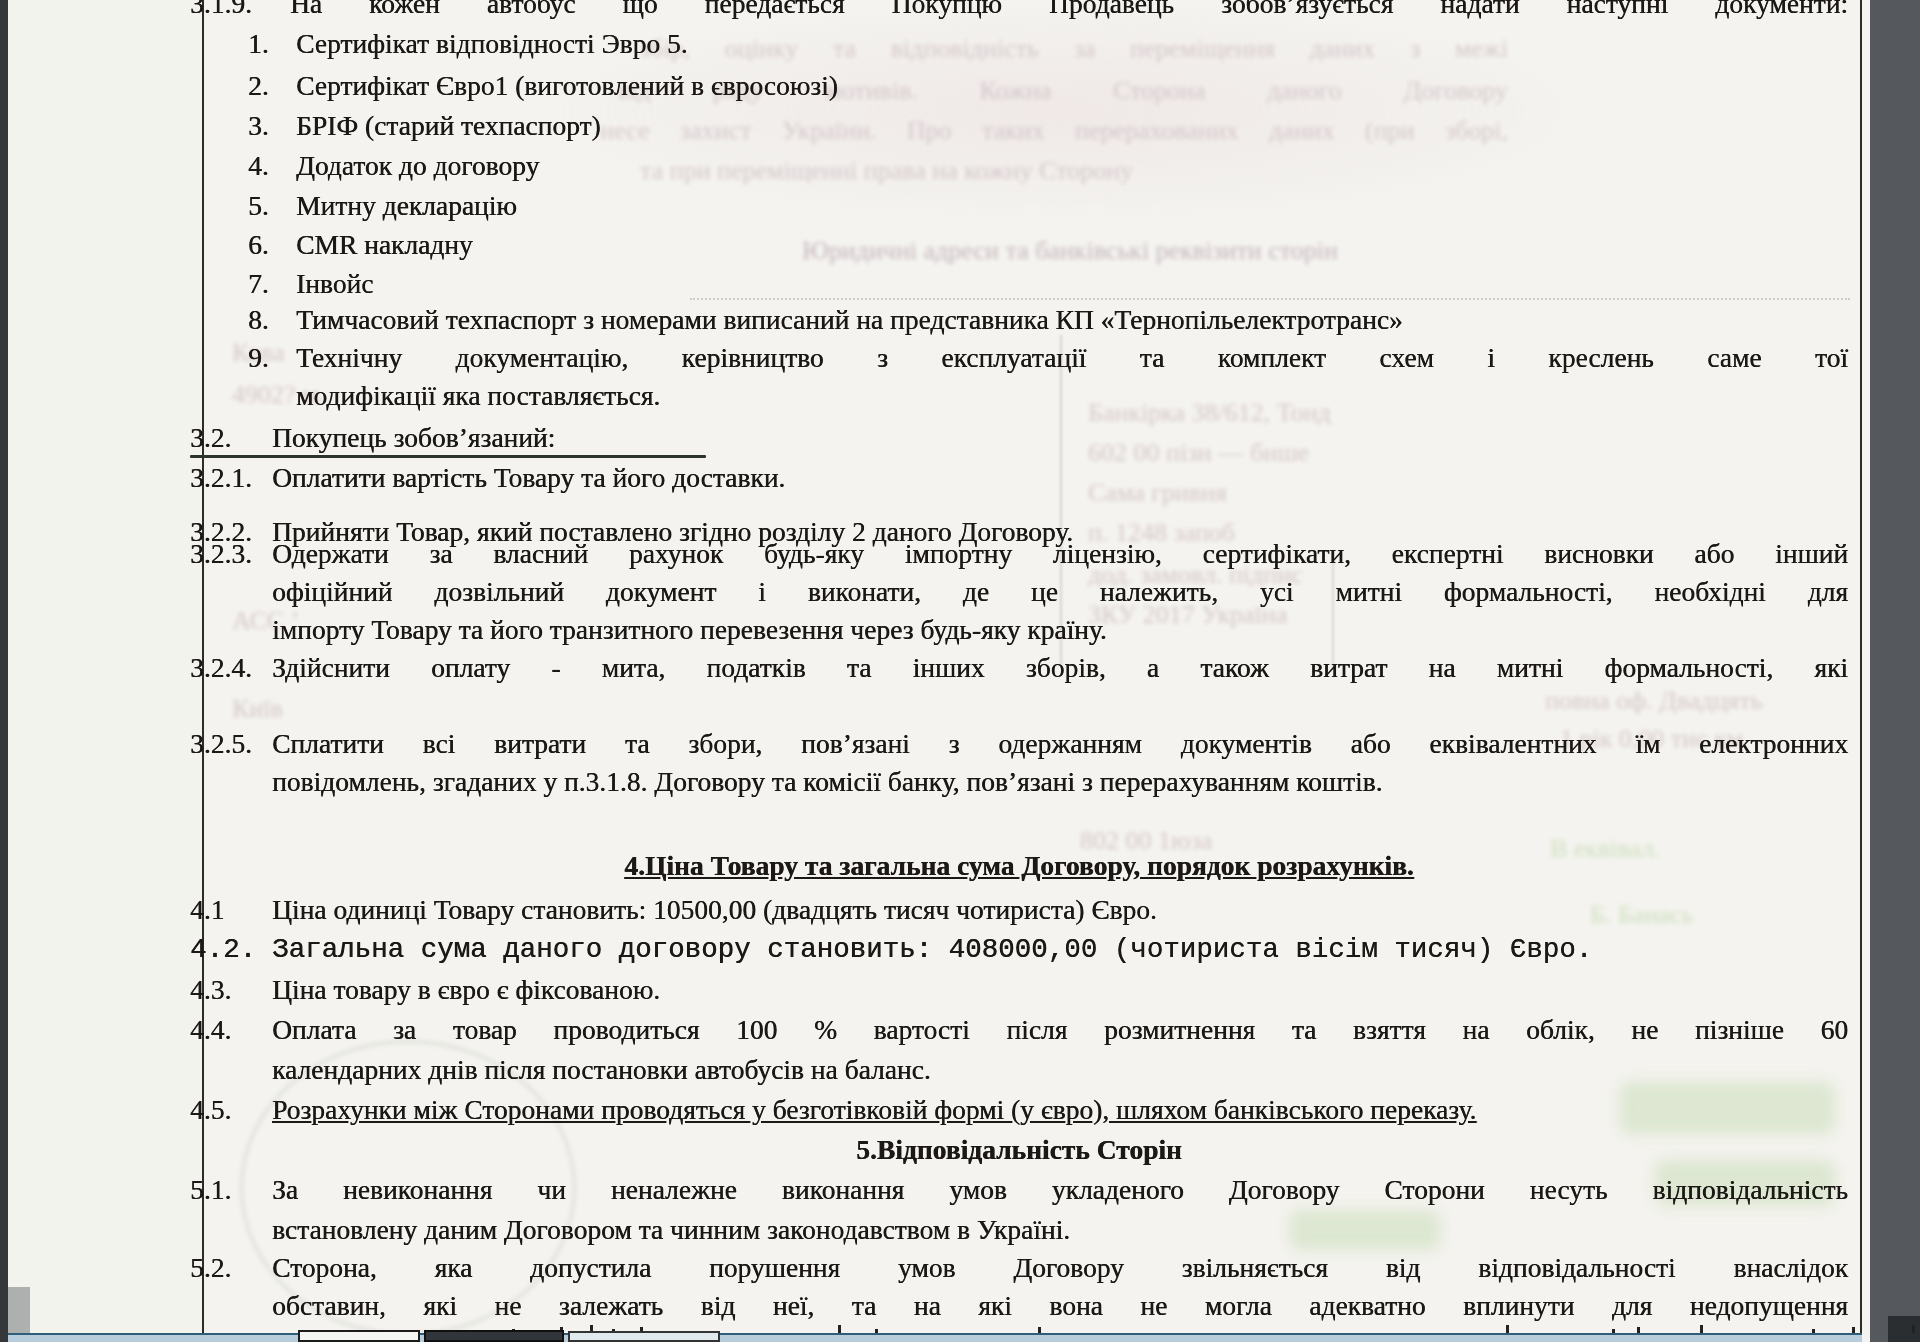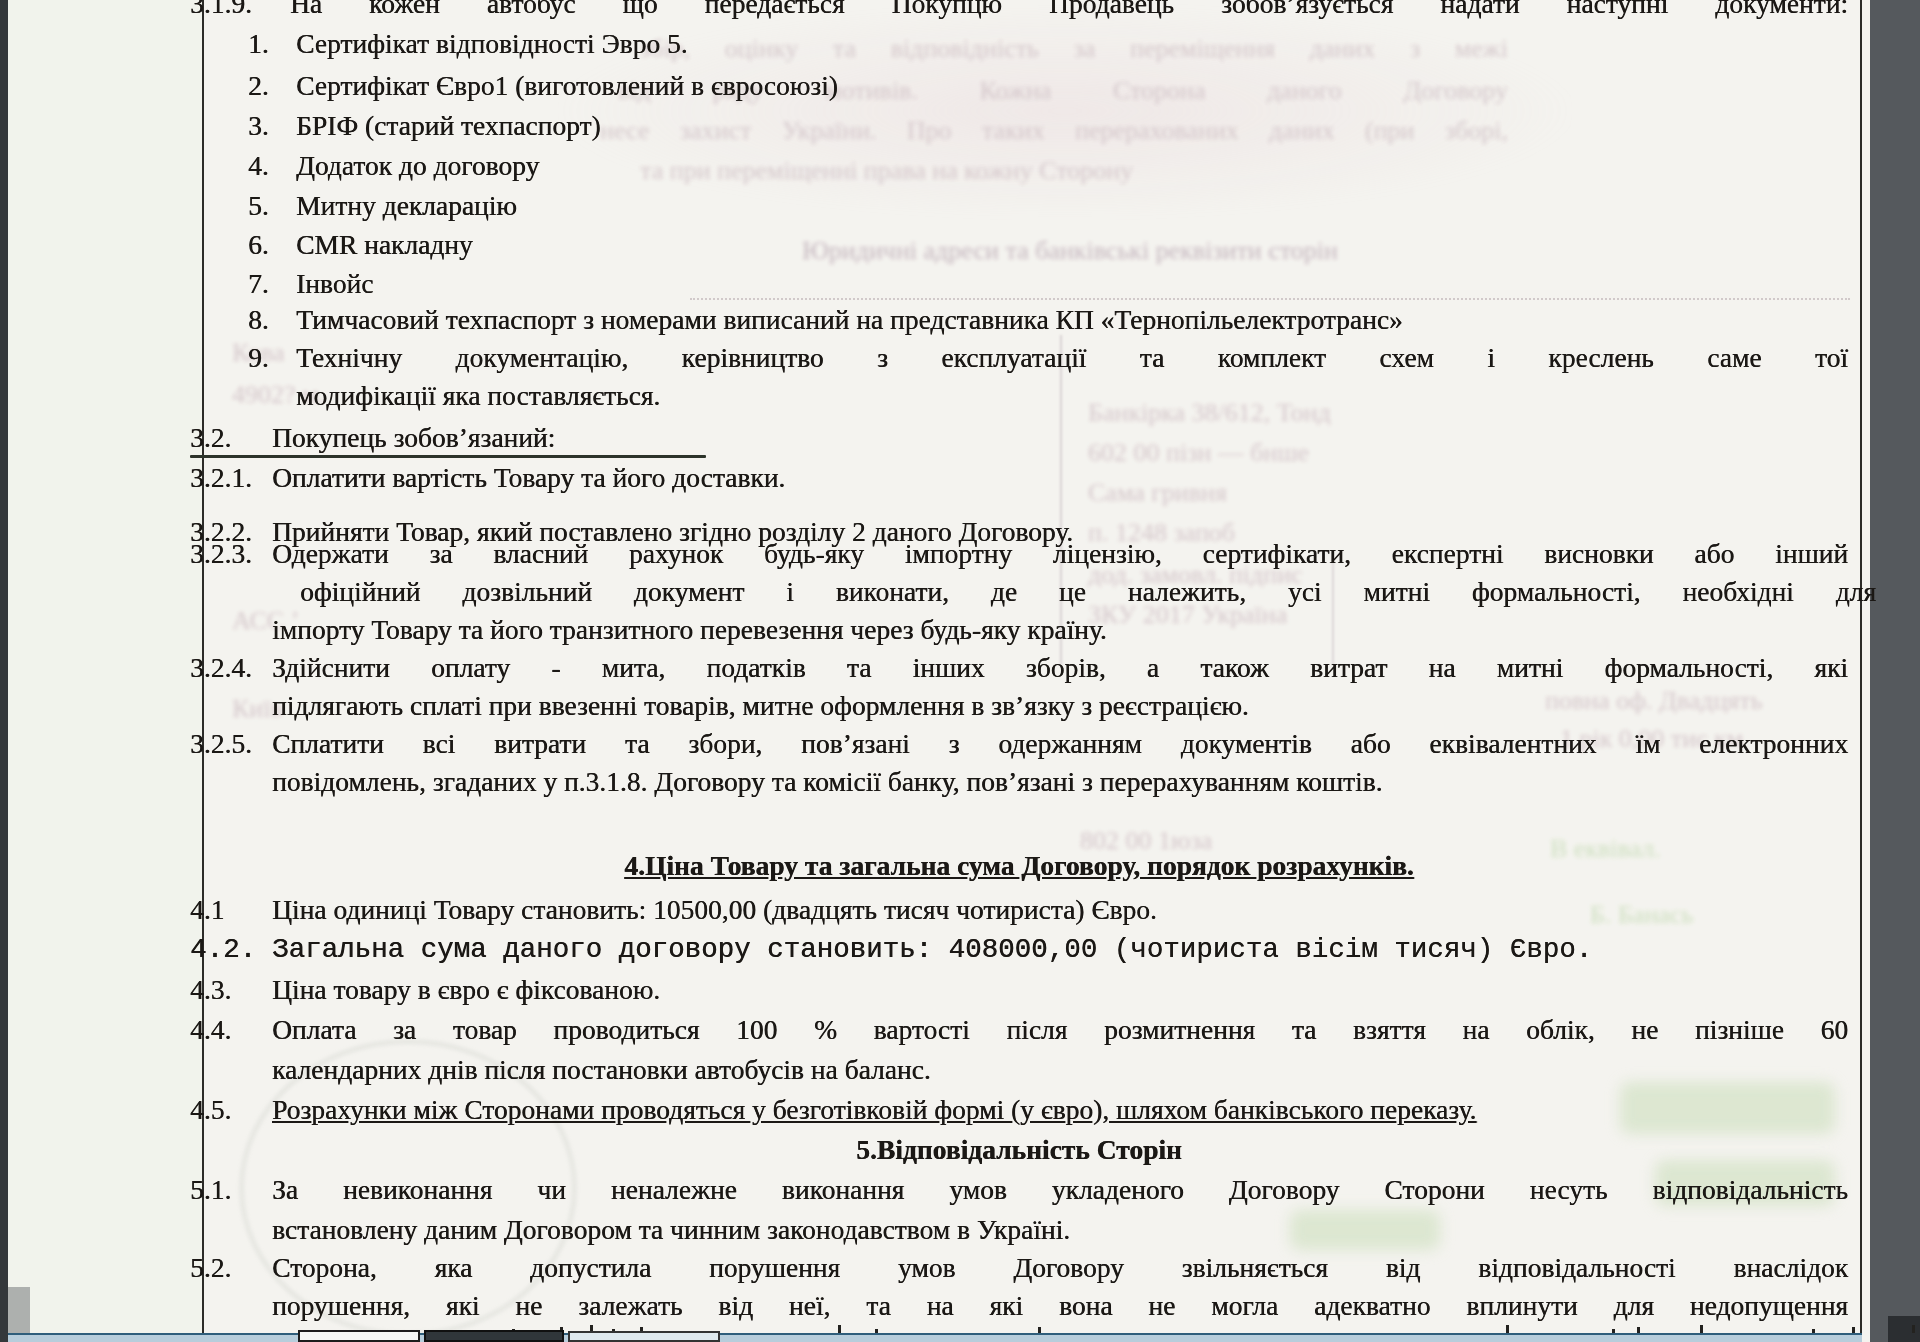--- a/index.html
+++ b/index.html
@@ -163,33 +163,30 @@
       <div class="txt">Оплатити вартість Товару та його доставки.</div>
     </div>
     <div class="line sec" style="top: 500px; margin-top: 16px;">
       <span class="num">3.2.2.</span>
       <div class="txt">Прийняти Товар, який поставлено згідно розділу 2 даного Договору.</div>
     </div>
     <div class="line sec j" style="top: 538px;">
       <span class="num">3.2.3.</span>
       <div class="txt">Одержати за власний рахунок будь-яку імпортну ліцензію, сертифікати, експертні висновки або інший</div>
     </div>
-    <div class="line sec-cont j" style="top: 576px; margin-left: 28px;">
+    <div class="line sec-cont j" style="top: 576px;">
       <div class="txt">офіційний дозвільний документ і виконати, де це належить, усі митні формальності, необхідні для</div>
     </div>
     <div class="line sec-cont" style="top: 614px;">
       <div class="txt">імпорту Товару та його транзитного перевезення через будь-яку країну.</div>
     </div>
     <div class="line sec j" style="top: 652px;">
       <span class="num">3.2.4.</span>
       <div class="txt">Здійснити оплату - мита, податків та інших зборів, а також витрат на митні формальності, які</div>
     </div>
-    <div class="line sec-cont" style="top: 690px;">
-      <div class="txt">підлягають сплаті при ввезенні товарів, митне оформлення в зв’язку з реєстрацією.</div>
-    </div>
     <div class="line sec j" style="top: 728px;">
       <span class="num">3.2.5.</span>
       <div class="txt">Сплатити всі витрати та збори, пов’язані з одержанням документів або еквівалентних їм електронних</div>
     </div>
     <div class="line sec-cont" style="top: 766px;">
       <div class="txt">повідомлень, згаданих у п.3.1.8. Договору та комісії банку, пов’язані з перерахуванням коштів.</div>
     </div>
     <div class="line h4" style="top: 850px; text-decoration: underline;">
       <div class="txt">4.Ціна Товару та загальна сума Договору, порядок розрахунків.</div>
     </div>
@@ -224,21 +221,21 @@
       <div class="txt">За невиконання чи неналежне виконання умов укладеного Договору Сторони несуть відповідальність</div>
     </div>
     <div class="line sec-cont" style="top: 1214px;">
       <div class="txt">встановлену даним Договором та чинним законодавством в Україні.</div>
     </div>
     <div class="line sec j" style="top: 1252px;">
       <span class="num">5.2.</span>
       <div class="txt">Сторона, яка допустила порушення умов Договору звільняється від відповідальності внаслідок</div>
     </div>
     <div class="line sec-cont j" style="top: 1290px;">
-      <div class="txt">порушення, які не залежать від неї,  та на які вона не могла адекватно вплинути для недопущення</div>
+      <div class="txt">обставин, які не залежать від неї,  та на які вона не могла адекватно вплинути для недопущення</div>
     </div>
   </div>
 
 <div class="abs" id="tick-layer" style="left:0;top:0;width:1920px;height:1342px;">
     <div class="tick" style="left: 512px; top: 1329px; height: 4px;"></div>
     <div class="tick" style="left: 560px; top: 1327px; height: 6px;"></div>
     <div class="tick" style="left: 590px; top: 1325px; height: 8px;"></div>
     <div class="tick" style="left: 612px; top: 1329px; height: 4px;"></div>
     <div class="tick" style="left: 640px; top: 1327px; height: 6px;"></div>
     <div class="tick" style="left: 838px; top: 1325px; height: 8px;"></div>

